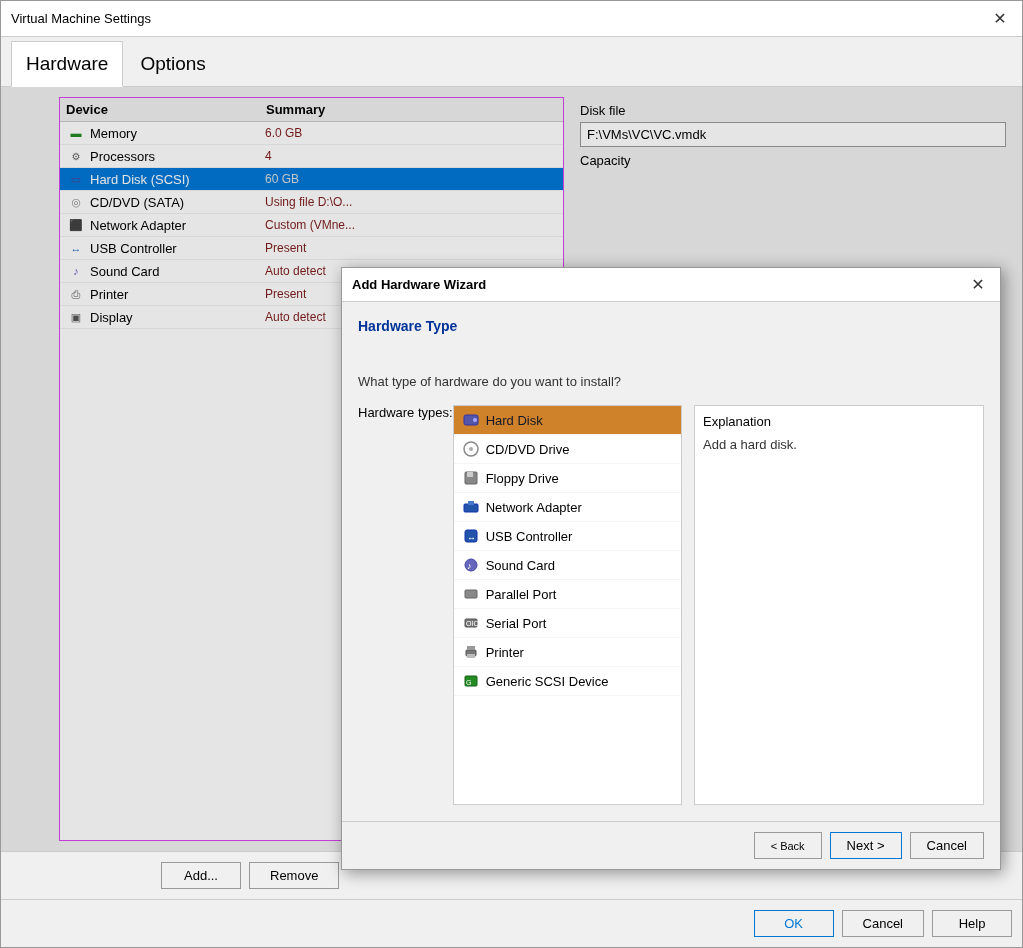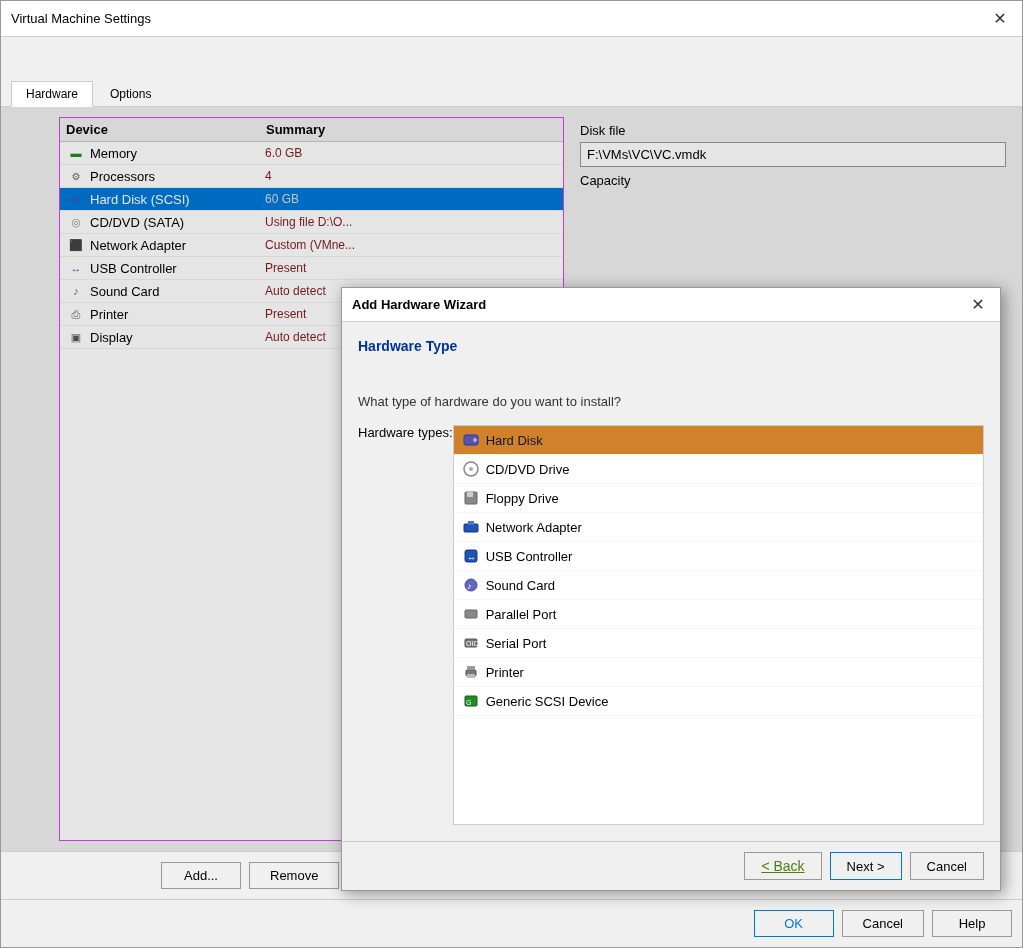--- a/index.html
+++ b/index.html
@@ -55,28 +55,27 @@
 
     
     .tab-bar {
       display: flex;
       background: #f0f0f0;
       border-bottom: 1px solid #ccc;
       padding: 4px 10px 0 10px;
     }
 
     .tab {
-      padding: 5px 14px;
+      padding: 11px 14px;
       cursor: pointer;
       border: 1px solid transparent;
       border-bottom: none;
-      font-size: 12px;
+      font-size: 19px;
       background: #f0f0f0;
       margin-right: 2px;
-      margin-top: 40px;
     }
     .tab.active {
       background: #fff;
       border-color: #ccc;
       border-bottom: 1px solid #fff;
       margin-bottom: -1px;
     }
 
     
     .main-content {
@@ -331,24 +330,23 @@
       gap: 8px;
       padding: 10px 16px;
       border-top: 1px solid #ccc;
       background: #f0f0f0;
     }
 
     .btn-back {
       padding: 5px 16px;
       border: 1px solid #999;
       background: #f0f0f0;
-      font-size: 14px;
-      cursor: pointer;
-      color: #4d7c0f;
-      text-decoration: underline;
+      font-size: 11px;
+      cursor: pointer;
+      color: #000000;
     }
 
     .btn-next {
       padding: 5px 16px;
       border: 1px solid #0078d7;
       background: #f0f0f0;
       font-size: 13px;
       cursor: pointer;
       color: #000;
     }
@@ -581,20 +579,24 @@
                         <rect x="1" y="2" width="12" height="10" rx="1" fill="#228B22" stroke="#166116" stroke-width="1"></rect>
                         <text x="2" y="11" font-size="7" fill="#fff">G</text>
                       </svg>
                   </div>
                   <span class="hw-item-name">Generic SCSI Device</span>
                 </div>
 
               </div>
             </div>
 
+            <div class="explanation-panel">
+              <div class="explanation-label">Explanation</div>
+              <div class="explanation-text">Add a hard disk.</div>
+            </div>
           </div>
         </div>
 
         <div class="dialog-footer">
           <button class="btn-back">&lt; Back</button>
           <button class="btn-next">Next &gt;</button>
           <button class="btn-cancel">Cancel</button>
         </div>
       </div>
     </div>

